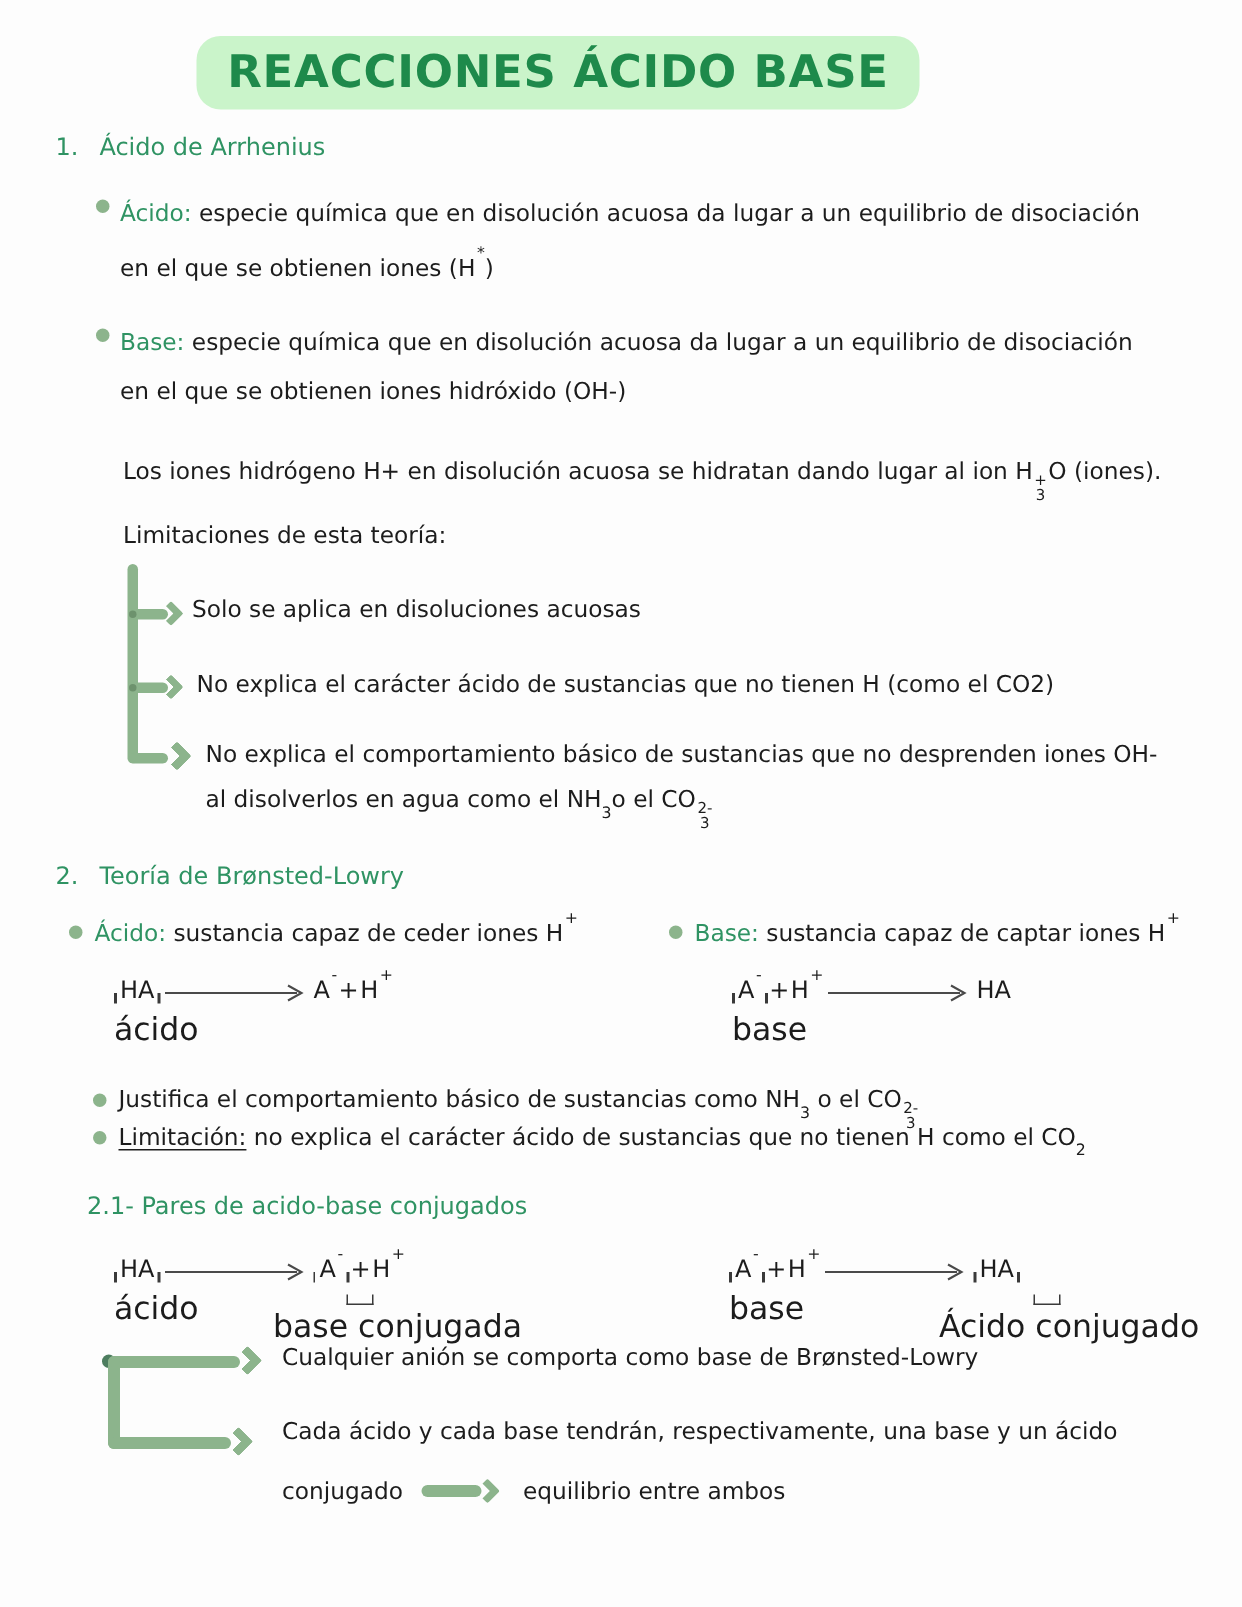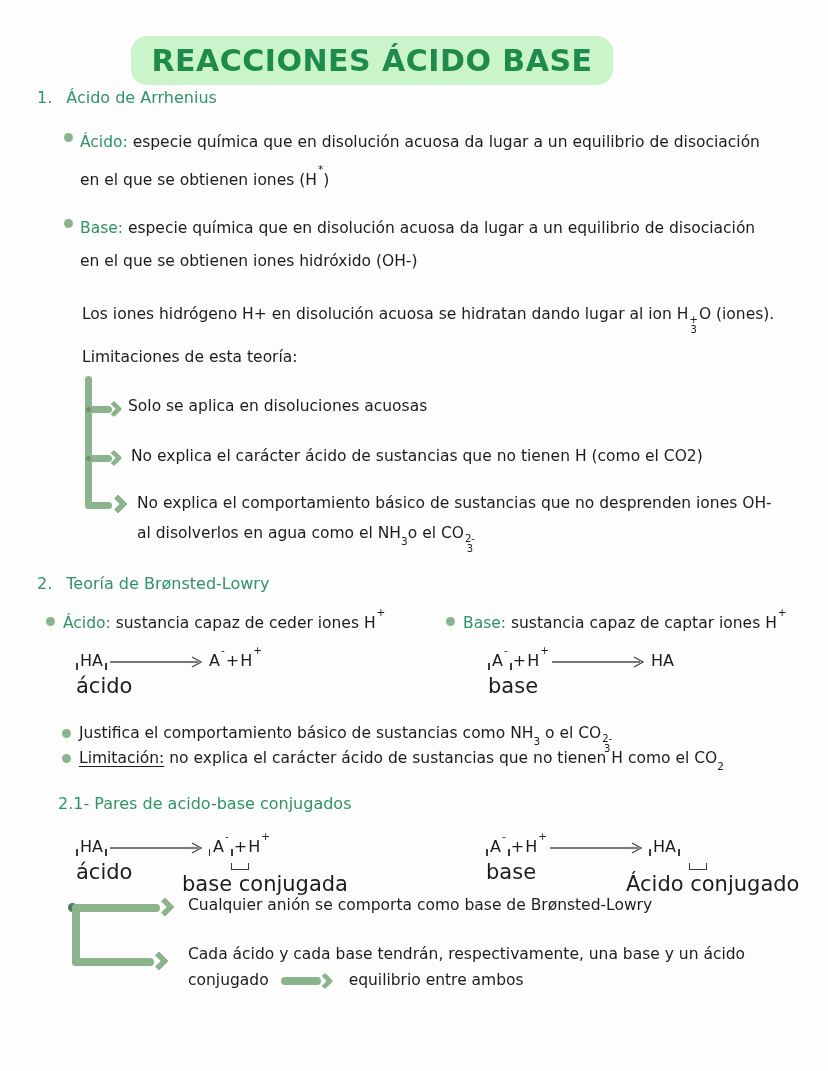--- a/index.html
+++ b/index.html
@@ -9,21 +9,21 @@
     --sage:#8cb48c;
     --sage-dark:#4d7d5f;
     --ink:#1c1c1c;
   }
   *{margin:0;padding:0;box-sizing:border-box}
   body{background:#ffffff}
   .page{position:relative;width:828px;height:1071px;background:#fdfdfd;
         font-family:"DejaVu Sans","Liberation Sans",sans-serif;color:var(--ink);
         font-size:15.5px;overflow:hidden}
   .abs{position:absolute;white-space:nowrap}
-  .title-wrap{top:36px;left:0;width:744px;text-align:center}
+  .title-wrap{top:24px;left:0;width:744px;text-align:center}
   .title-hl{display:inline-block;background:var(--title-bg);color:var(--title-text);
             font-size:30px;font-weight:bold;padding:7px 20px;border-radius:16px;letter-spacing:.5px}
   .heading{color:var(--heading-green);font-size:16px}
   .heading .num{margin-right:14px}
   .dot{display:inline-block;width:9px;height:9px;border-radius:50%;background:var(--sage);flex:none}
   .bullet{display:flex;gap:7px;align-items:flex-start}
   .bullet .dot{margin-top:7px}
   .lines{line-height:33px}
   .term{color:var(--heading-green)}
   .sp{font-size:10.5px;position:relative;top:-6px;margin-left:1px}
@@ -47,21 +47,21 @@
   .ubracket{position:absolute;width:18px;height:7px;border:1.5px solid #3a3a3a;border-top:none}
   .point{display:flex;gap:8px;align-items:flex-start}
   .point .dot{margin-top:5px}
   .ul{text-decoration:underline;text-underline-offset:3px}
   .cdot{position:absolute;width:9px;height:9px;border-radius:50%;background:var(--sage-dark)}
   .hbar{position:absolute;height:8px;background:var(--sage);border-radius:4px}
   .vbar2{position:absolute;width:8px;background:var(--sage);border-radius:4px}
   .mini-arrow{position:relative;width:56px;height:16px;flex:none}
   .mini-arrow .bar{position:absolute;left:0;top:4px;width:40px;height:8px;background:var(--sage);border-radius:4px}
   .mini-arrow .chev{left:38px;top:2px}
-  .note-line2{display:flex;align-items:flex-end;gap:12px;margin-top:8px}
+  .note-line2{display:flex;align-items:center;gap:12px;margin-top:22px}
 </style>
 </head>
 <body>
 
 <div class="page">
 
   <div class="abs title-wrap">
     <span class="title-hl">REACCIONES ÁCIDO BASE</span>
   </div>
 

